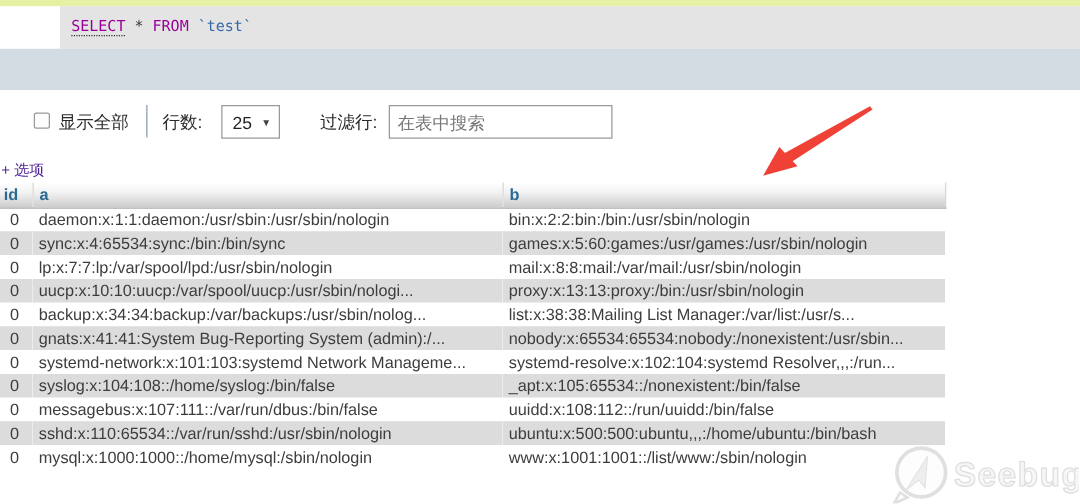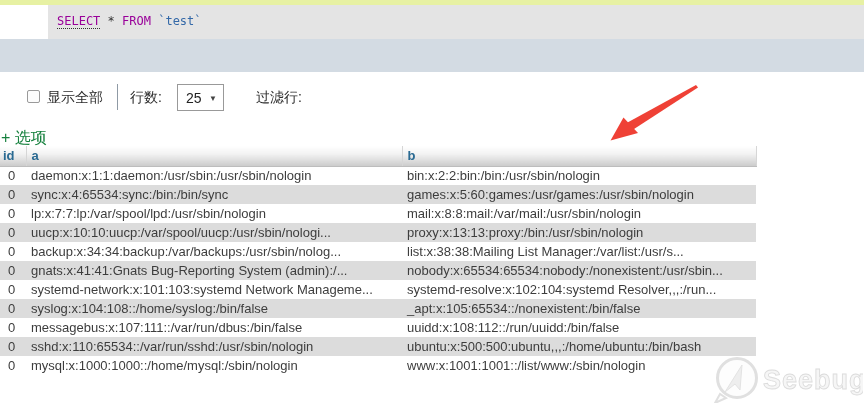--- a/index.html
+++ b/index.html
@@ -42,21 +42,21 @@
   .lbl-filter { left: 256px; }
   .filter-input {
     position: absolute; left: 311px; top: 0px; width: 179px; height: 27px;
     border: 1px solid #999; background: #fff; font-size: 14px; padding: 0 6px;
     font-family: "Liberation Sans", sans-serif; color: #222;
   }
   .filter-input::placeholder { color: #777; opacity: 1; }
 
   
   .options-toggle {
-    position: absolute; left: 1px; top: 128px; font-size: 16px; color: #15803d;
+    position: absolute; left: 1px; top: 128px; font-size: 12px; color: #4c1d95;
     cursor: pointer; white-space: nowrap;
   }
 
   
   .result-table {
     position: absolute; left: 0; top: 146px; width: 756px;
     border-collapse: collapse; table-layout: fixed;
     font-size: 13px; color: #3d3d3d;
   }
   .result-table th {
@@ -98,20 +98,21 @@
   <div class="toolbar">
     <span class="checkbox"></span>
     <span class="tb-label lbl-showall">显示全部</span>
     <span class="tb-divider"></span>
     <span class="tb-label lbl-rows">行数:</span>
     <span class="rows-select">
       <span class="val">25</span>
       <span class="caret">▼</span>
     </span>
     <span class="tb-label lbl-filter">过滤行:</span>
+    <input class="filter-input" type="text" placeholder="在表中搜索" style="">
   </div>
 
   <div class="options-toggle">+ 选项</div>
 
   <table class="result-table">
     <colgroup>
         <col style="width:26px">
         <col style="width:376px">
         <col style="width:354px">
       </colgroup>
@@ -143,21 +144,21 @@
           <td class="col-a">uucp:x:10:10:uucp:/var/spool/uucp:/usr/sbin/nologi...</td>
           <td class="col-b">proxy:x:13:13:proxy:/bin:/usr/sbin/nologin</td>
         </tr>
         <tr>
           <td class="col-id">0</td>
           <td class="col-a">backup:x:34:34:backup:/var/backups:/usr/sbin/nolog...</td>
           <td class="col-b">list:x:38:38:Mailing List Manager:/var/list:/usr/s...</td>
         </tr>
         <tr class="stripe">
           <td class="col-id">0</td>
-          <td class="col-a">gnats:x:41:41:Gnats Bug-Reporting System (admin):/...</td>
+          <td class="col-a">gnats:x:41:41:System Bug-Reporting System (admin):/...</td>
           <td class="col-b">nobody:x:65534:65534:nobody:/nonexistent:/usr/sbin...</td>
         </tr>
         <tr>
           <td class="col-id">0</td>
           <td class="col-a">systemd-network:x:101:103:systemd Network Manageme...</td>
           <td class="col-b">systemd-resolve:x:102:104:systemd Resolver,,,:/run...</td>
         </tr>
         <tr class="stripe">
           <td class="col-id">0</td>
           <td class="col-a">syslog:x:104:108::/home/syslog:/bin/false</td>

